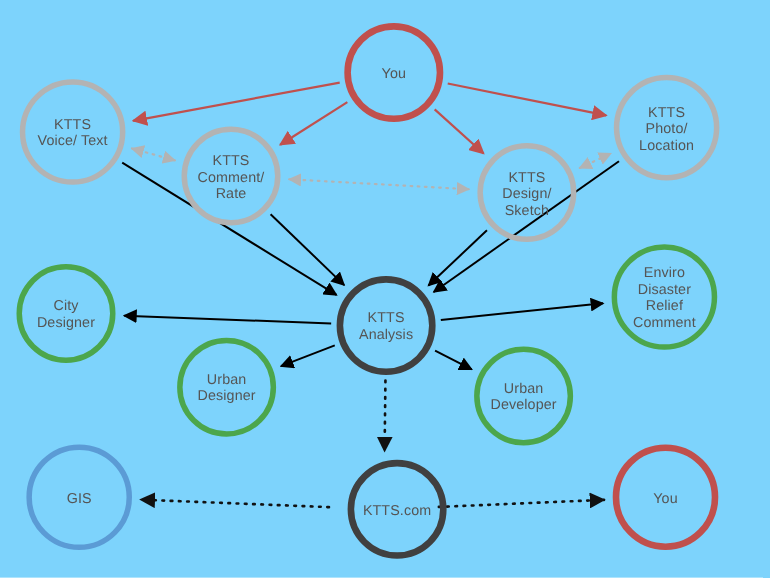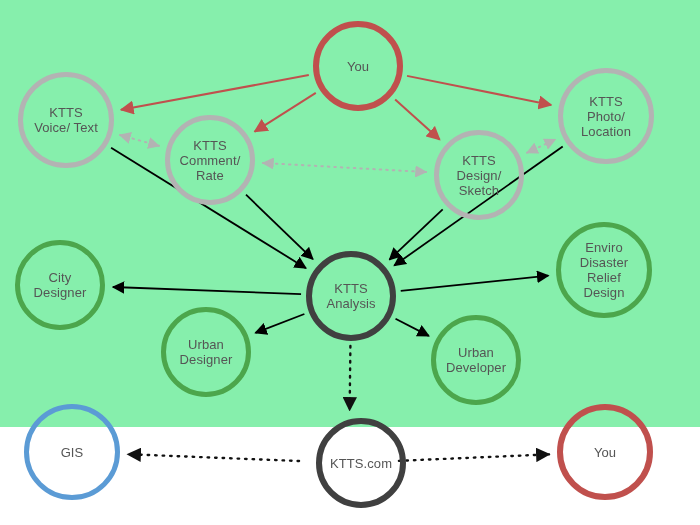--- a/index.html
+++ b/index.html
@@ -9,22 +9,22 @@
   }
   body {
     width: 700px;
     height: 525px;
     font-family: "Liberation Sans", sans-serif;
     overflow: hidden;
   }
   #diagram-root {
     position: relative;
     width: 700px;
-    height: 427px;
-    background: #86efac;
+    height: 525px;
+    background: #7dd3fc;
   }
   #edge-layer {
     position: absolute;
     left: 0;
     top: 0;
     width: 700px;
     height: 525px;
   }
   .node {
     position: absolute;
@@ -126,21 +126,21 @@
 Designer</div>
       </div>
       <div class="node green" style="left: 431px; top: 315px; width: 90px; height: 90px;">
         <div class="node-label">Urban
 Developer</div>
       </div>
       <div class="node green" style="left: 556px; top: 222px; width: 96px; height: 96px;">
         <div class="node-label">Enviro
 Disaster
 Relief
-Design</div>
+Comment</div>
       </div>
       <div class="node dark" style="left: 316px; top: 418px; width: 90px; height: 90px;">
         <div class="node-label">KTTS.com</div>
       </div>
       <div class="node blue" style="left: 24px; top: 404px; width: 96px; height: 96px;">
         <div class="node-label">GIS</div>
       </div>
       <div class="node red" style="left: 557px; top: 404px; width: 96px; height: 96px;">
         <div class="node-label">You</div>
       </div>

